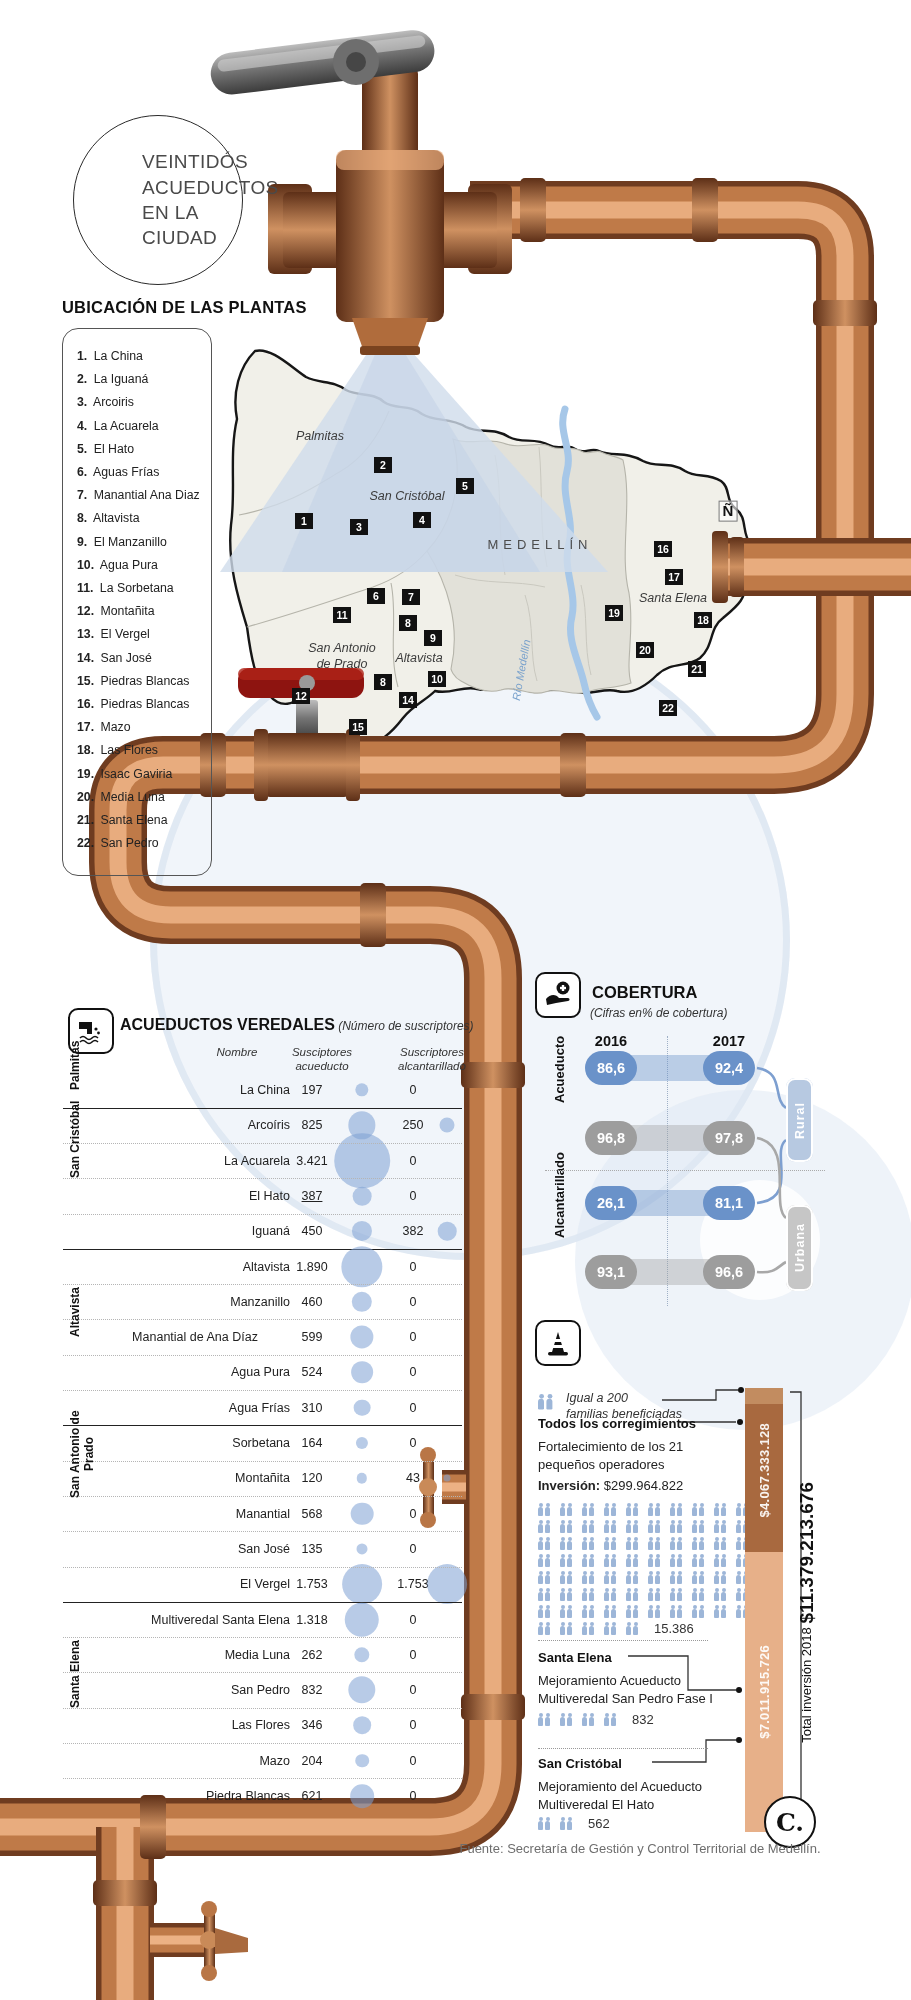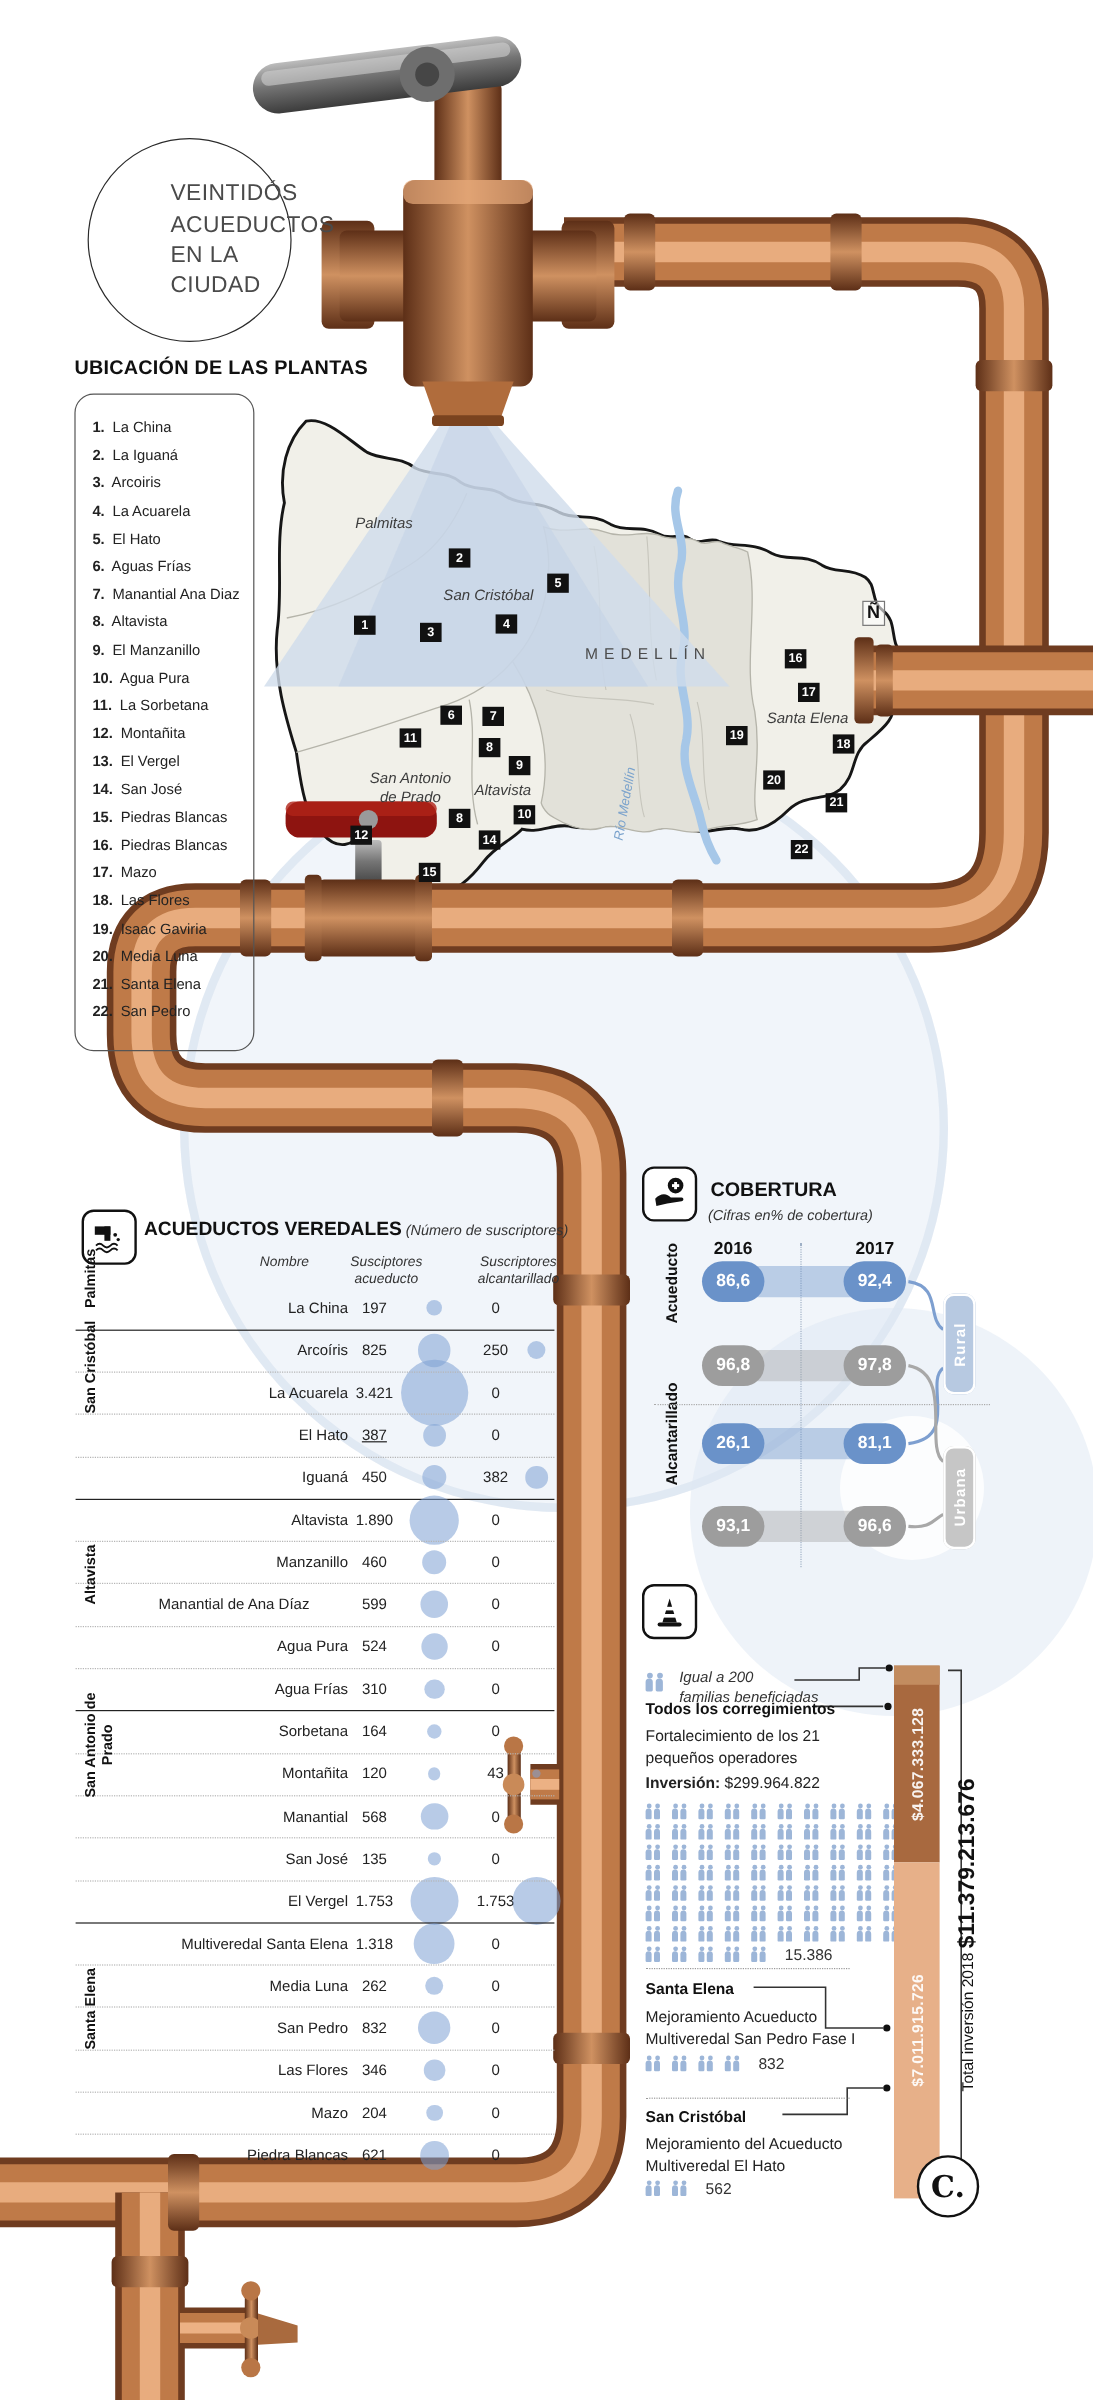--- a/index.html
+++ b/index.html
@@ -846,15 +846,16 @@
         </div>
       </div>
     <div id="total-label" class="abs">
       <div class="wrap">
         <span class="p">Total inversión 2018 </span><span class="v">$11.379.213.676</span>
       </div>
     </div>
 
     <div id="logo-c" class="abs">C.</div>
     <div id="footer" class="abs">
+      <div>Fuente: Secretaría de Gestión y Control Territorial de Medellín.</div>
     </div>
   </div>
 </div>
 
 </body></html>

